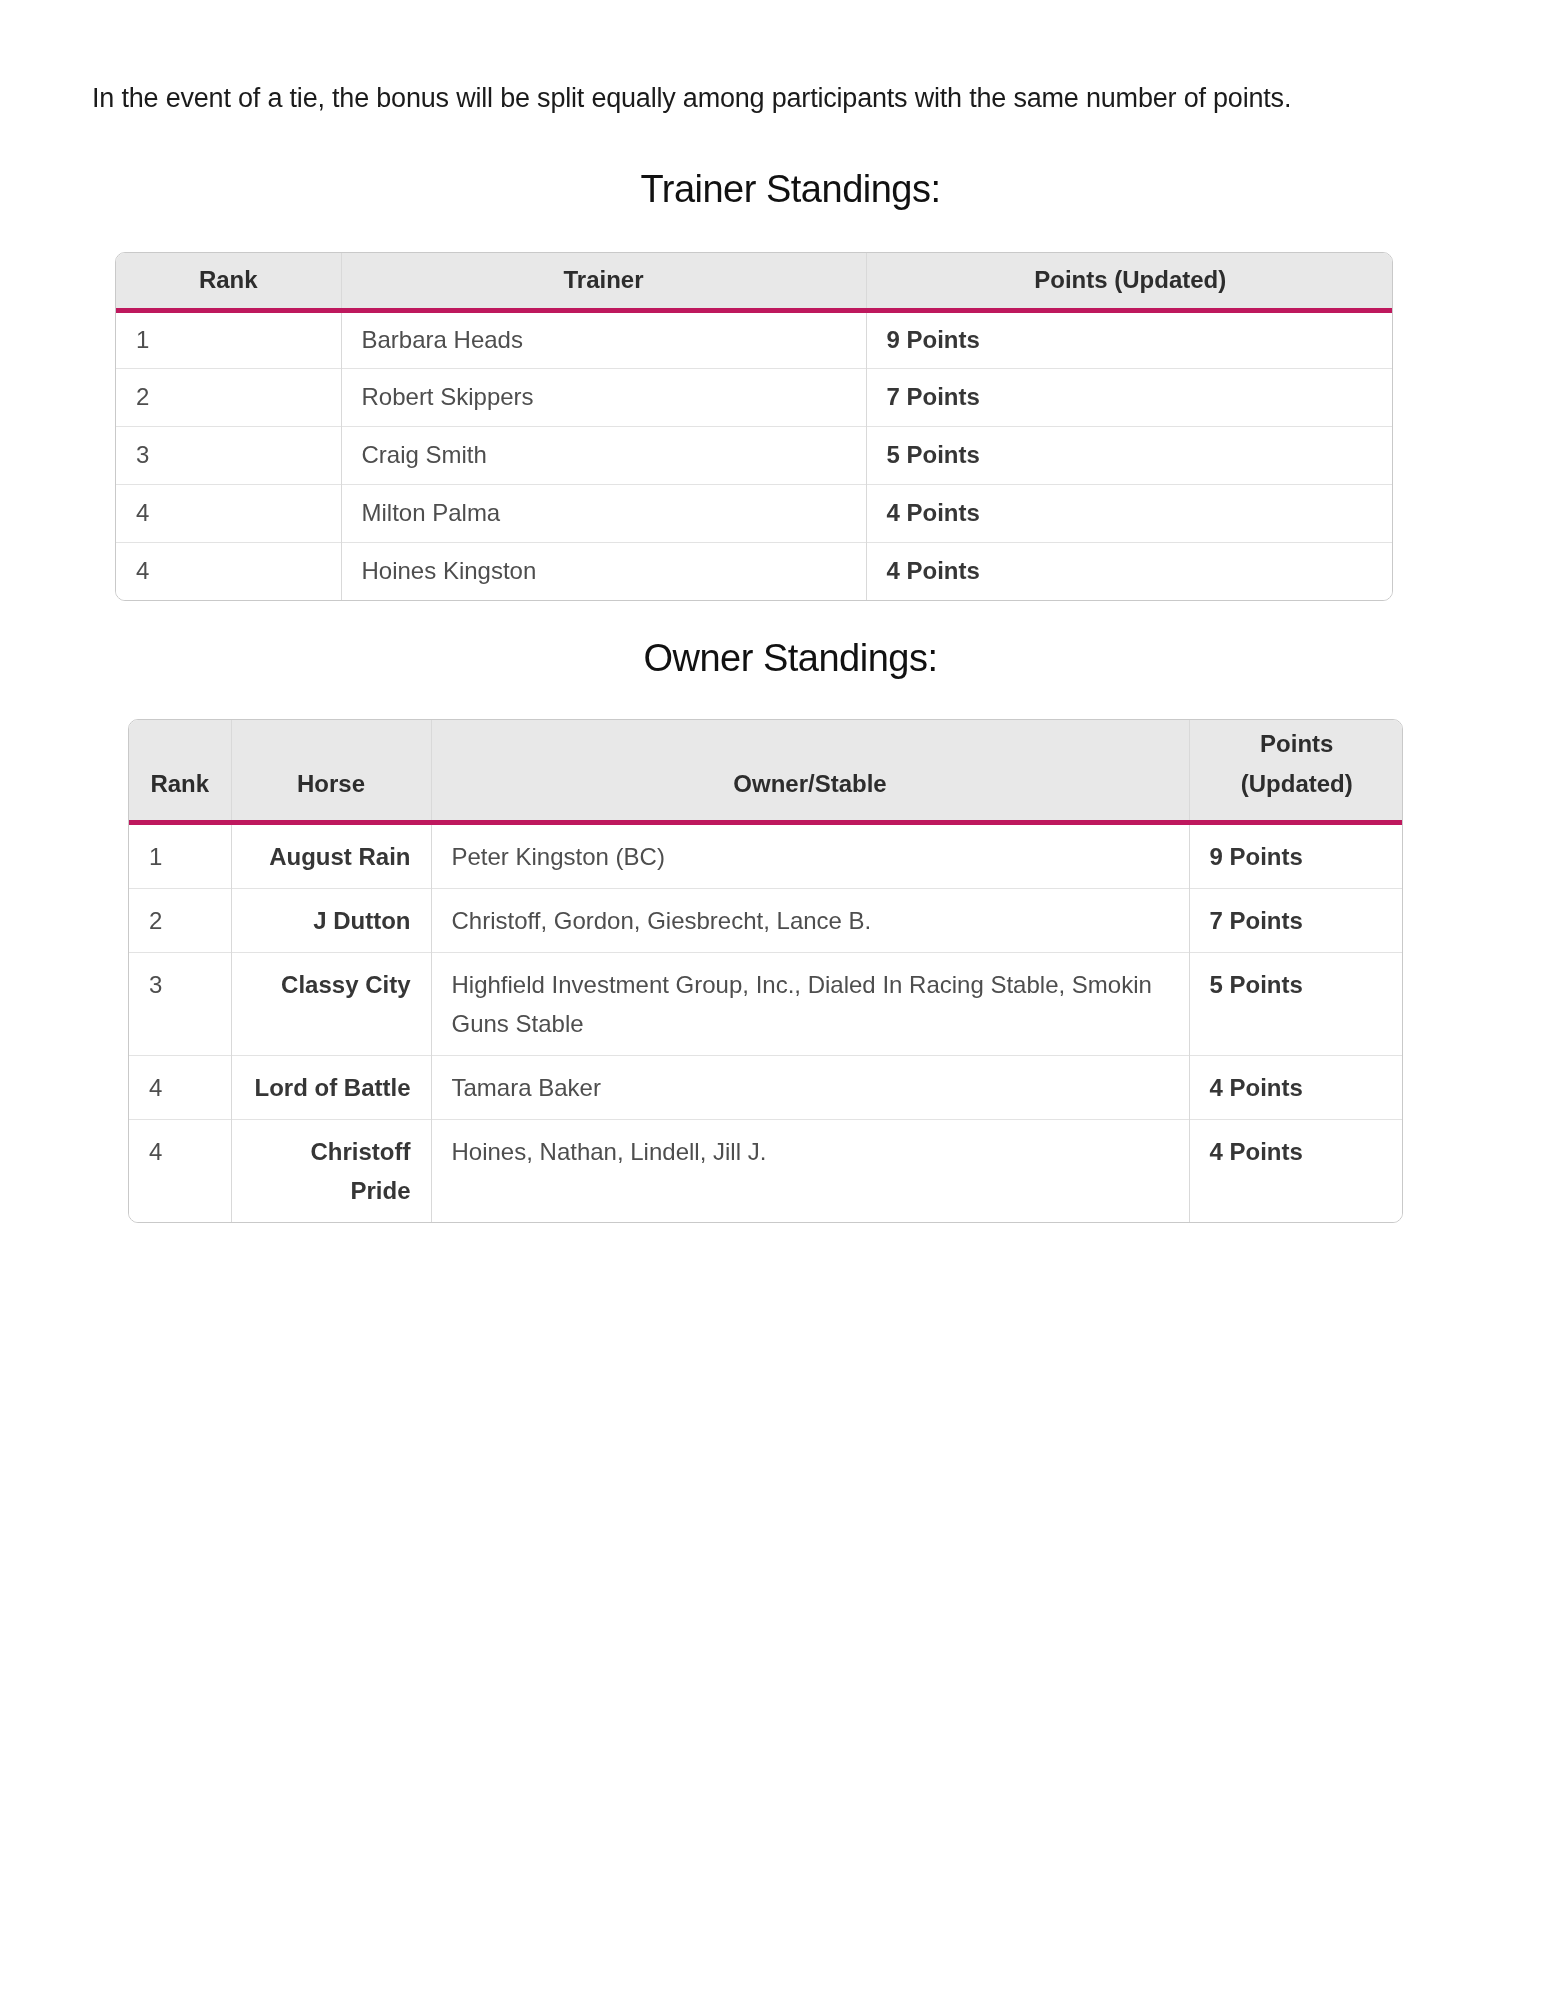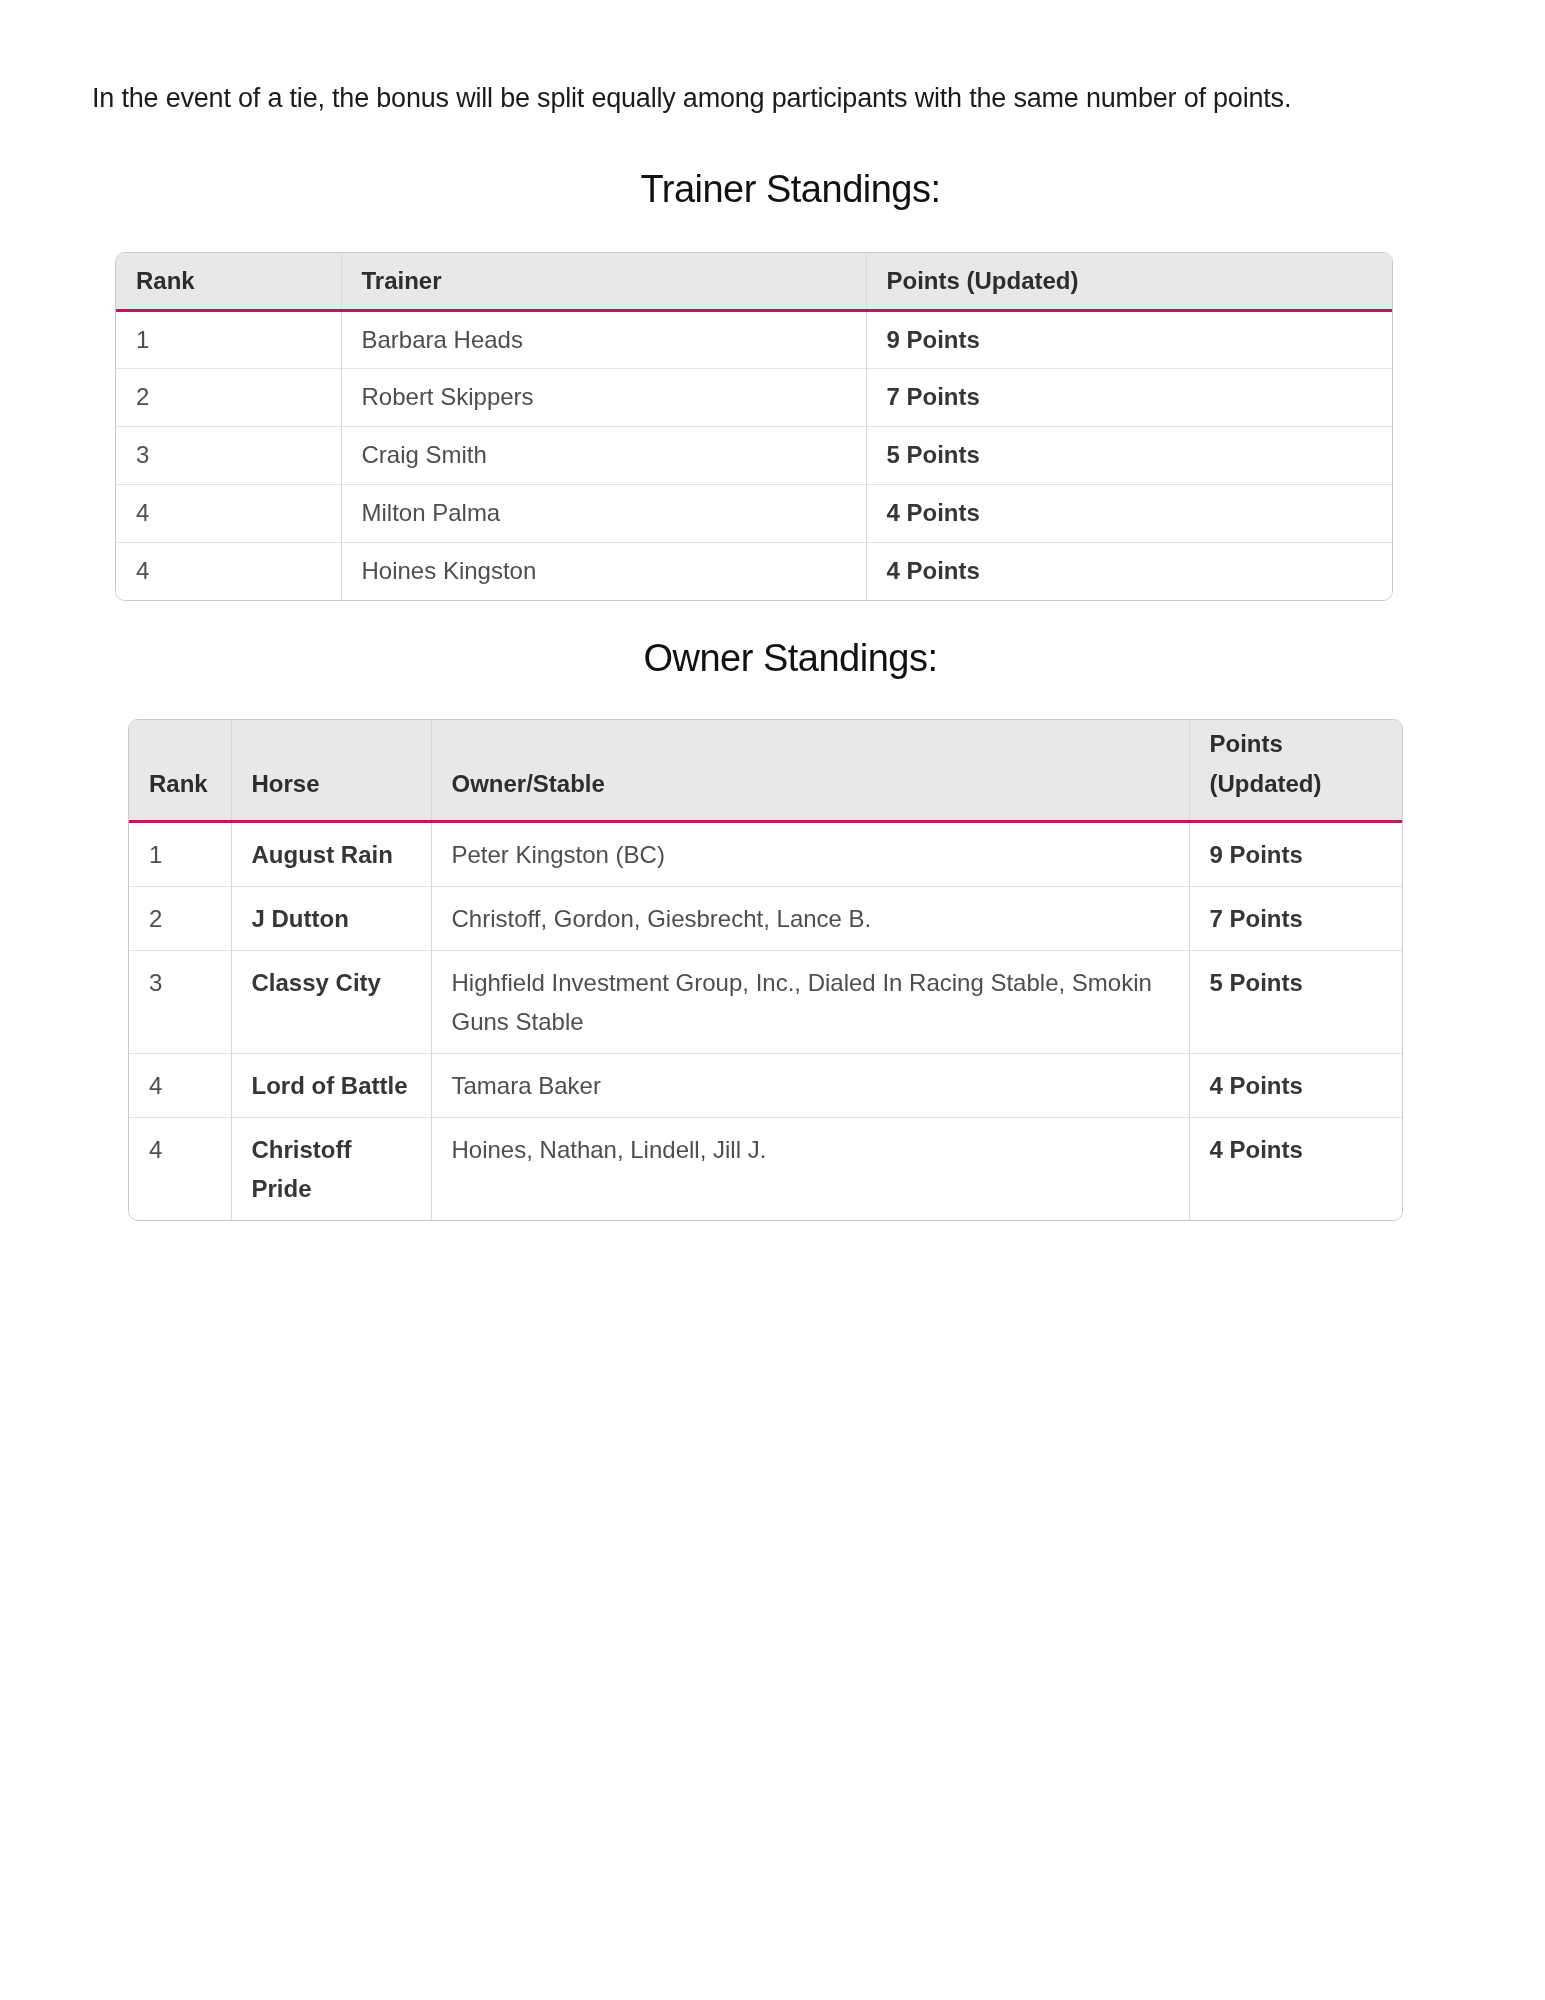--- a/index.html
+++ b/index.html
@@ -41,43 +41,43 @@
     overflow: hidden;
     background: #ffffff;
   }
   .wrap-trainer { margin: 38px 0 0 115px; width: 1278px; }
   .wrap-owner   { margin: 36px 0 0 128px; width: 1275px; }
 
   table { border-collapse: collapse; width: 100%; table-layout: fixed; }
 
   th {
     background: #e8e8e8;
-    text-align: left;
+    text-align: center;
     font-size: 24px;
     font-weight: 700;
     color: #2d2d2d;
-    border-bottom: 3px solid #be185d;
+    border-bottom: 5px solid #be185d;
   }
   td {
     font-size: 24px;
     color: #4e4e4e;
     background: #ffffff;
   }
   th + th, td + td { border-left: 1px solid #d9d9d9; }
   tbody tr + tr td { border-top: 1px solid #e3e3e3; }
 
   
   .t-trainer th { height: 57px; padding: 0 20px; vertical-align: middle; }
   .t-trainer td { height: 58px; padding: 0 20px; vertical-align: middle; line-height: 30px; }
   .t-trainer td.points { font-weight: 700; color: #363636; }
 
   
   .t-owner th { height: 97px; padding: 4px 20px 16px 20px; vertical-align: bottom; line-height: 40px; }
   .t-owner td { padding: 12px 20px; vertical-align: top; line-height: 39px; }
-  .t-owner td.horse  { font-weight: 700; color: #363636; }
+  .t-owner td.horse  { font-weight: 700; color: #363636; text-align: right; }
   .t-owner td.points { font-weight: 700; color: #363636; }
 </style>
 </head>
 <body>
 
 <div class="page">
 
   <p class="intro">In the event of a tie, the bonus will be split equally among participants with the same number of points.</p>
 
   <h2 class="section-title title-trainer">Trainer Standings:</h2>

